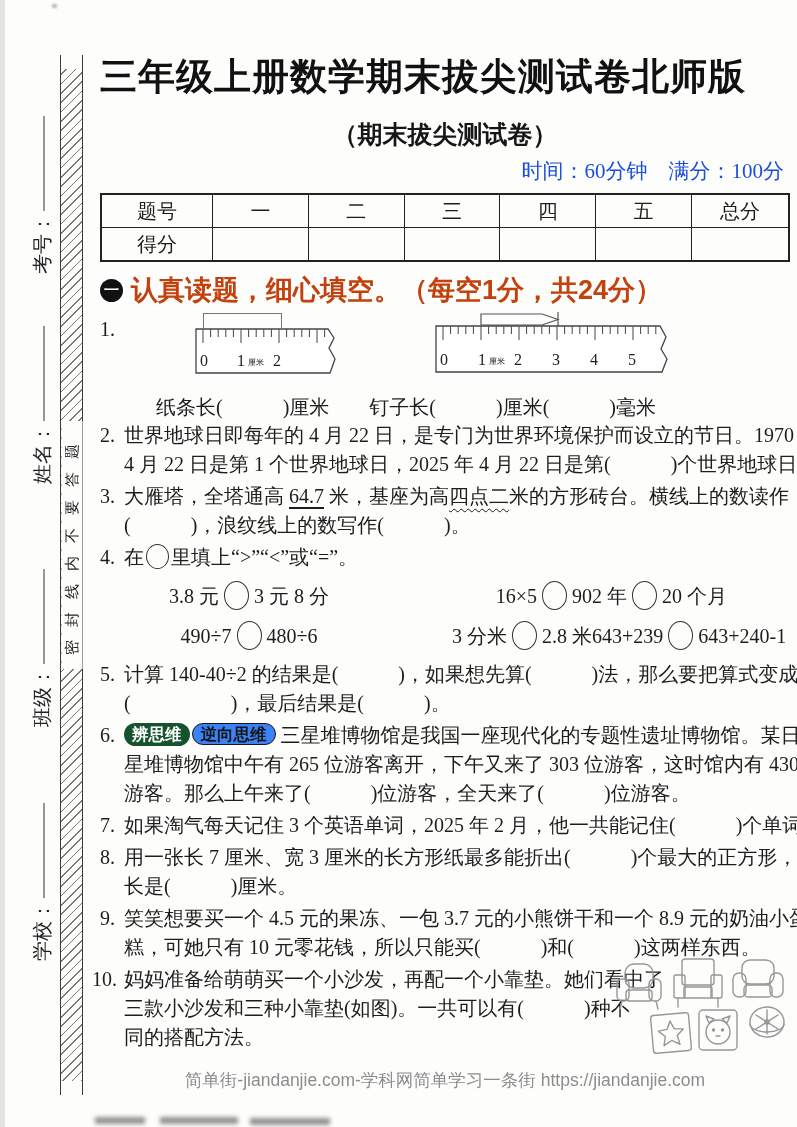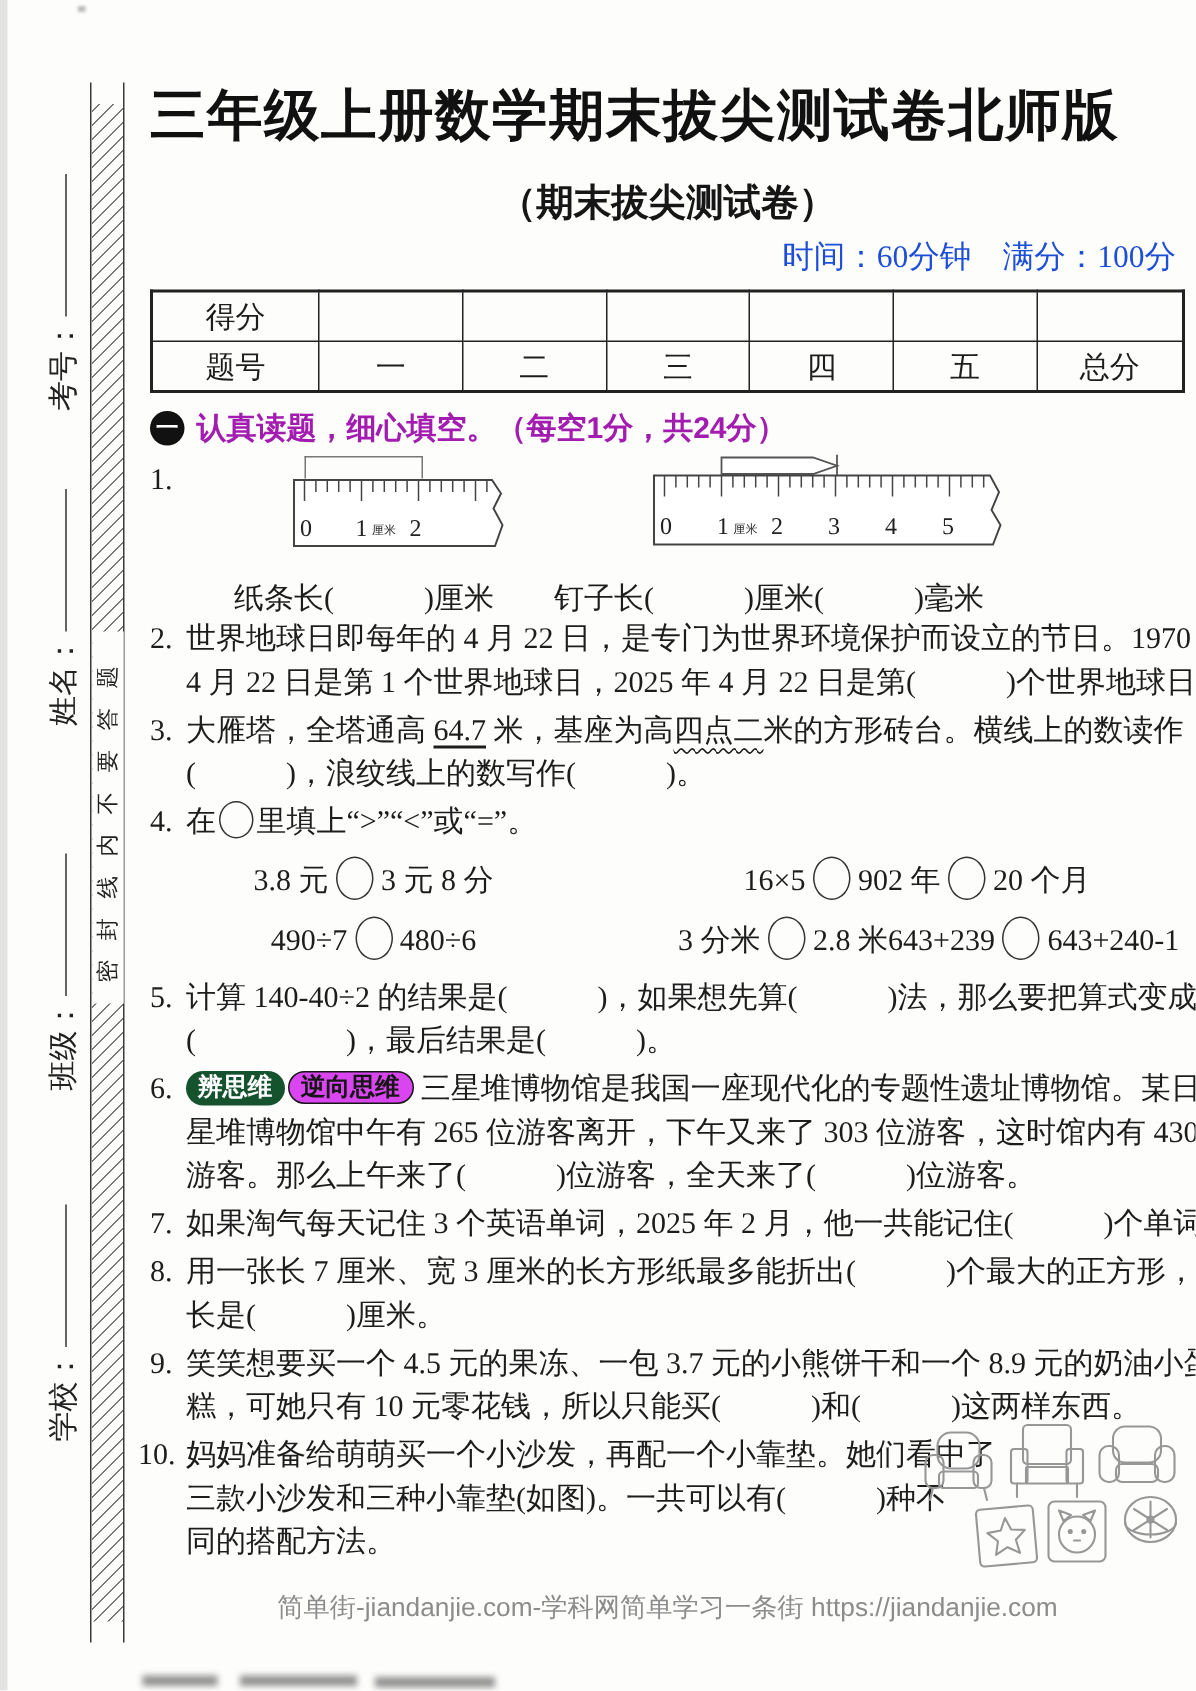--- a/index.html
+++ b/index.html
@@ -25,21 +25,21 @@
   .title{margin-top:52px;font-size:37px;font-weight:700;letter-spacing:1px;color:#111;}
   .subtitle{margin-top:16px;text-align:center;font-size:25px;font-weight:700;color:#161616;}
   .info{margin-top:6px;text-align:right;font-size:21px;padding-right:6px;color:#1d4ed8;}
   
   table.score{border-collapse:collapse;margin-top:8px;width:690px;border:2px solid #222;}
   table.score td{border:1.2px solid #222;height:30px;text-align:center;font-size:20px;color:#1d1d1d;}
   
   .sec{margin-top:10px;display:flex;align-items:center;gap:8px;}
   .sec-icon{width:23px;height:23px;border-radius:50%;background:#111;color:#fff;display:inline-flex;
       align-items:center;justify-content:center;font-size:15px;font-weight:700;flex-shrink:0;}
-  .sec-title{font-size:20px;font-weight:700;color:#a21caf;font-family:"Liberation Sans","DejaVu Sans",sans-serif;text-align:right;}
+  .sec-title{font-size:27px;font-weight:700;color:#c2410c;font-family:"Liberation Sans","DejaVu Sans",sans-serif;text-align:right;}
   
   .q{display:flex;margin-top:3px;line-height:29px;font-size:20px;}
   .qnum{width:24px;flex-shrink:0;}
   .qnum.w{width:32px;margin-left:-8px;}
   .qbody{width:666px;}
   .qline{white-space:nowrap;}
   .u-line{text-decoration:underline;text-underline-offset:4px;}
   .u-wavy{text-decoration:underline;text-decoration-style:wavy;text-decoration-thickness:1px;text-underline-offset:5px;}
   
   .q1block{position:relative;height:106px;margin-top:4px;font-size:20px;}
@@ -58,21 +58,21 @@
   .cmp-circle{display:inline-block;width:23px;height:27px;border:1.4px solid #333;border-radius:50%;
       vertical-align:-7px;margin:0 5px;}
   .cmp-circle.sm{width:21px;height:23px;vertical-align:-5px;margin:0 2px;}
   .q4row{display:flex;margin-top:8px;line-height:32px;}
   .q4row .c1{width:250px;text-align:center;}
   .q4row .c2{width:218px;text-align:right;}
   
   .badge-dark{display:inline-block;background:#14532d;color:#fff;border-radius:13px;padding:0 8px;
       font-size:16.5px;font-weight:700;line-height:23px;vertical-align:2px;
       font-family:"Liberation Sans","DejaVu Sans",sans-serif;}
-  .badge-light{display:inline-block;background:#d946ef;color:#161616;border:1.8px solid #161616;border-radius:13px;
+  .badge-light{display:inline-block;background:#3b82f6;color:#161616;border:1.8px solid #161616;border-radius:13px;
       padding:0 8px;font-size:16.5px;font-weight:700;line-height:20px;vertical-align:2px;margin-left:2px;
       font-family:"Liberation Sans","DejaVu Sans",sans-serif;}
   
   .q10wrap{position:relative;}
   .q10wrap .qbody{width:500px;}
   .q10art{position:absolute;right:0;top:-10px;width:180px;height:104px;}
   .q10art svg{position:absolute;}
   .lineart-n{fill:none;stroke:#979797;stroke-width:1.4;stroke-linejoin:round;stroke-linecap:round;}
   
   .credit{margin-top:16px;text-align:center;font-size:17.5px;color:#8c8c8c;
@@ -114,36 +114,36 @@
         <col style="width:112px">
         <col style="width:96px">
         <col style="width:96px">
         <col style="width:96px">
         <col style="width:96px">
         <col style="width:96px">
         <col style="width:98px">
       </colgroup>
     <tbody>
         <tr>
-      <td>得分</td>
-      <td></td>
-      <td></td>
-      <td></td>
-      <td></td>
-      <td></td>
-      <td></td>
-    </tr>
-    <tr>
       <td>题号</td>
       <td>一</td>
       <td>二</td>
       <td>三</td>
       <td>四</td>
       <td>五</td>
       <td>总分</td>
+    </tr>
+    <tr>
+      <td>得分</td>
+      <td></td>
+      <td></td>
+      <td></td>
+      <td></td>
+      <td></td>
+      <td></td>
     </tr>
   </tbody>
     </table>
 
   <div class="sec">
     <span class="sec-icon">一</span>
     <span class="sec-title">认真读题，细心填空。（每空1分，共24分）</span>
   </div>
 
   <div class="q1block">

